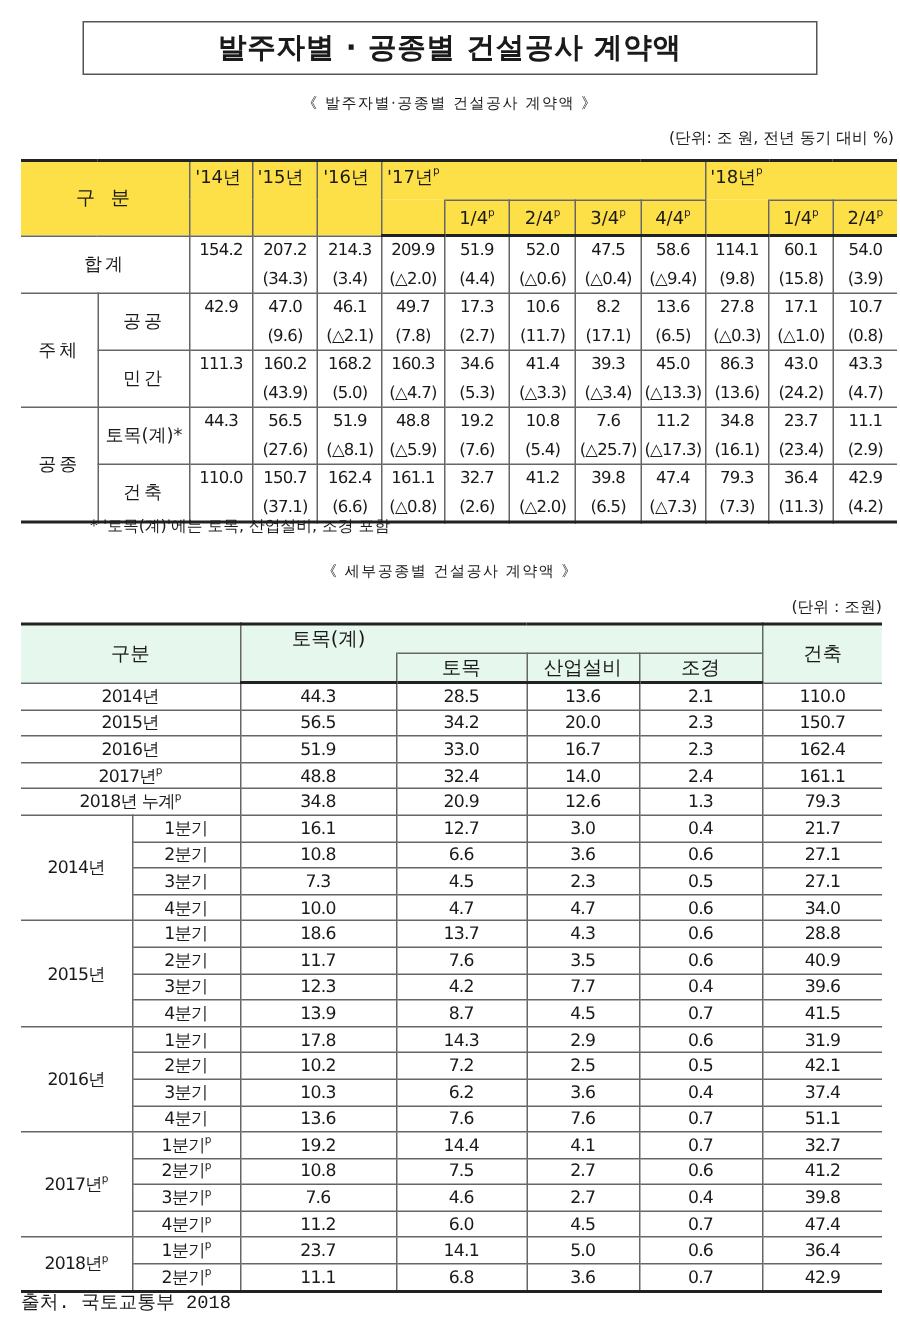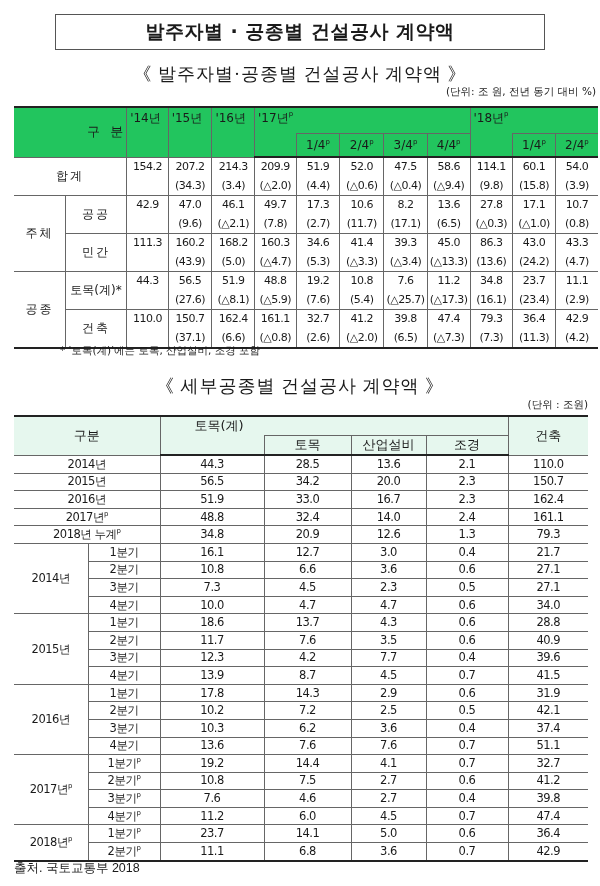--- a/index.html
+++ b/index.html
@@ -1,46 +1,46 @@
 <!DOCTYPE html>
 <html><head>
 <meta charset="utf-8">
 <style>
   html, body { margin:0; padding:0; background:#ffffff; }
   body { width:600px; height:886px; position:relative; font-family:"DejaVu Sans", sans-serif; color:#1a1a1a; overflow:hidden; }
   .title-box { position:absolute; left:55px; top:14px; width:490px; height:36px; border:1px solid #555; box-sizing:border-box; display:flex; align-items:center; justify-content:center; font-weight:bold; font-size:19px; letter-spacing:0.5px; }
-  .subtitle { position:absolute; left:0; width:600px; text-align:center; font-size:18px; letter-spacing:1px;font-family:Liberation Serif, serif; }
+  .subtitle { position:absolute; left:0; width:600px; text-align:center; font-size:10px; letter-spacing:1px; }
   .unit { position:absolute; font-size:10.5px; color:#222; }
   table { position:absolute; border-collapse:collapse; table-layout:fixed; }
   td, th { padding:0; font-weight:normal; font-size:11px; text-align:center; vertical-align:middle; }
   
   #t1 { left:14px; top:106px; width:584px; border-top:2px solid #222; border-bottom:2px solid #222; }
-  #t1 th { background:#22c55e; border-left:1px solid #666; border-right:1px solid #666; border-bottom:1px solid #666; font-size:12px; }
-  #t1 th.first { border-left:none; font-size:13px; letter-spacing:3px;text-align:right; }
+  #t1 th { background:#fde047; border-left:1px solid #666; border-right:1px solid #666; border-bottom:1px solid #666; font-size:12px; }
+  #t1 th.first { border-left:none; font-size:13px; letter-spacing:3px; }
   #t1 th.yr { text-align:left; padding-left:3px; vertical-align:top; padding-top:2px; }
   #t1 td { border:1px solid #666; height:37px; font-size:11px; letter-spacing:-0.5px; }
   #t1 td.lbl { font-size:12px; letter-spacing:2px;text-align:center; }
   #t1 td.grp { font-size:12px; letter-spacing:2px; border-left:none; }
   #t1 tr.head-bottom th { border-bottom:2px solid #222; }
   #t1 tr td:last-child, #t1 tr th:last-child { border-right:none;margin-left:40px; }
   .cell { display:flex; flex-direction:column; height:100%; justify-content:space-between; padding:1px 0; box-sizing:border-box; }
   .cell .v { line-height:16px; }
   .cell .p { line-height:16px; }
   sup { font-size:7px; vertical-align:top; line-height:8px; }
   .footnote { position:absolute; left:16px; top:344px; font-size:10.5px;margin-left:44px; }
   
   #t2 { left:14px; top:415px; width:574px; border-top:2px solid #222; border-bottom:2px solid #222; }
   #t2 th { background:#e6f7ee; border:1px solid #666; font-size:13px; }
   #t2 th.first { border-left:none; }
   #t2 th.last { border-right:none; }
   #t2 tr.head-bottom th { border-bottom:2px solid #222; }
   #t2 td { border:1px solid #666; height:16.6px; font-size:11.5px; letter-spacing:-0.5px; line-height:15px; }
   #t2 td.first { border-left:none; }
   #t2 td.last { border-right:none; }
-  .source { position:absolute; left:14px; top:860px; font-family:Liberation Sans, sans-serif; font-size:12.5px; }
+  .source { position:absolute; left:14px; top:860px; font-family:Liberation Mono, monospace; font-size:12.5px; }
 </style>
 </head>
 <body>
 
 <div class="title-box">
     <span>발주자별 · 공종별 건설공사 계약액</span>
   </div>
 
 <div class="subtitle" style="top:62px;">《 발주자별·공종별 건설공사 계약액 》</div>
 <div class="unit" style="right:4px; top:85px;">(단위: 조 원, 전년 동기 대비 %)</div>

